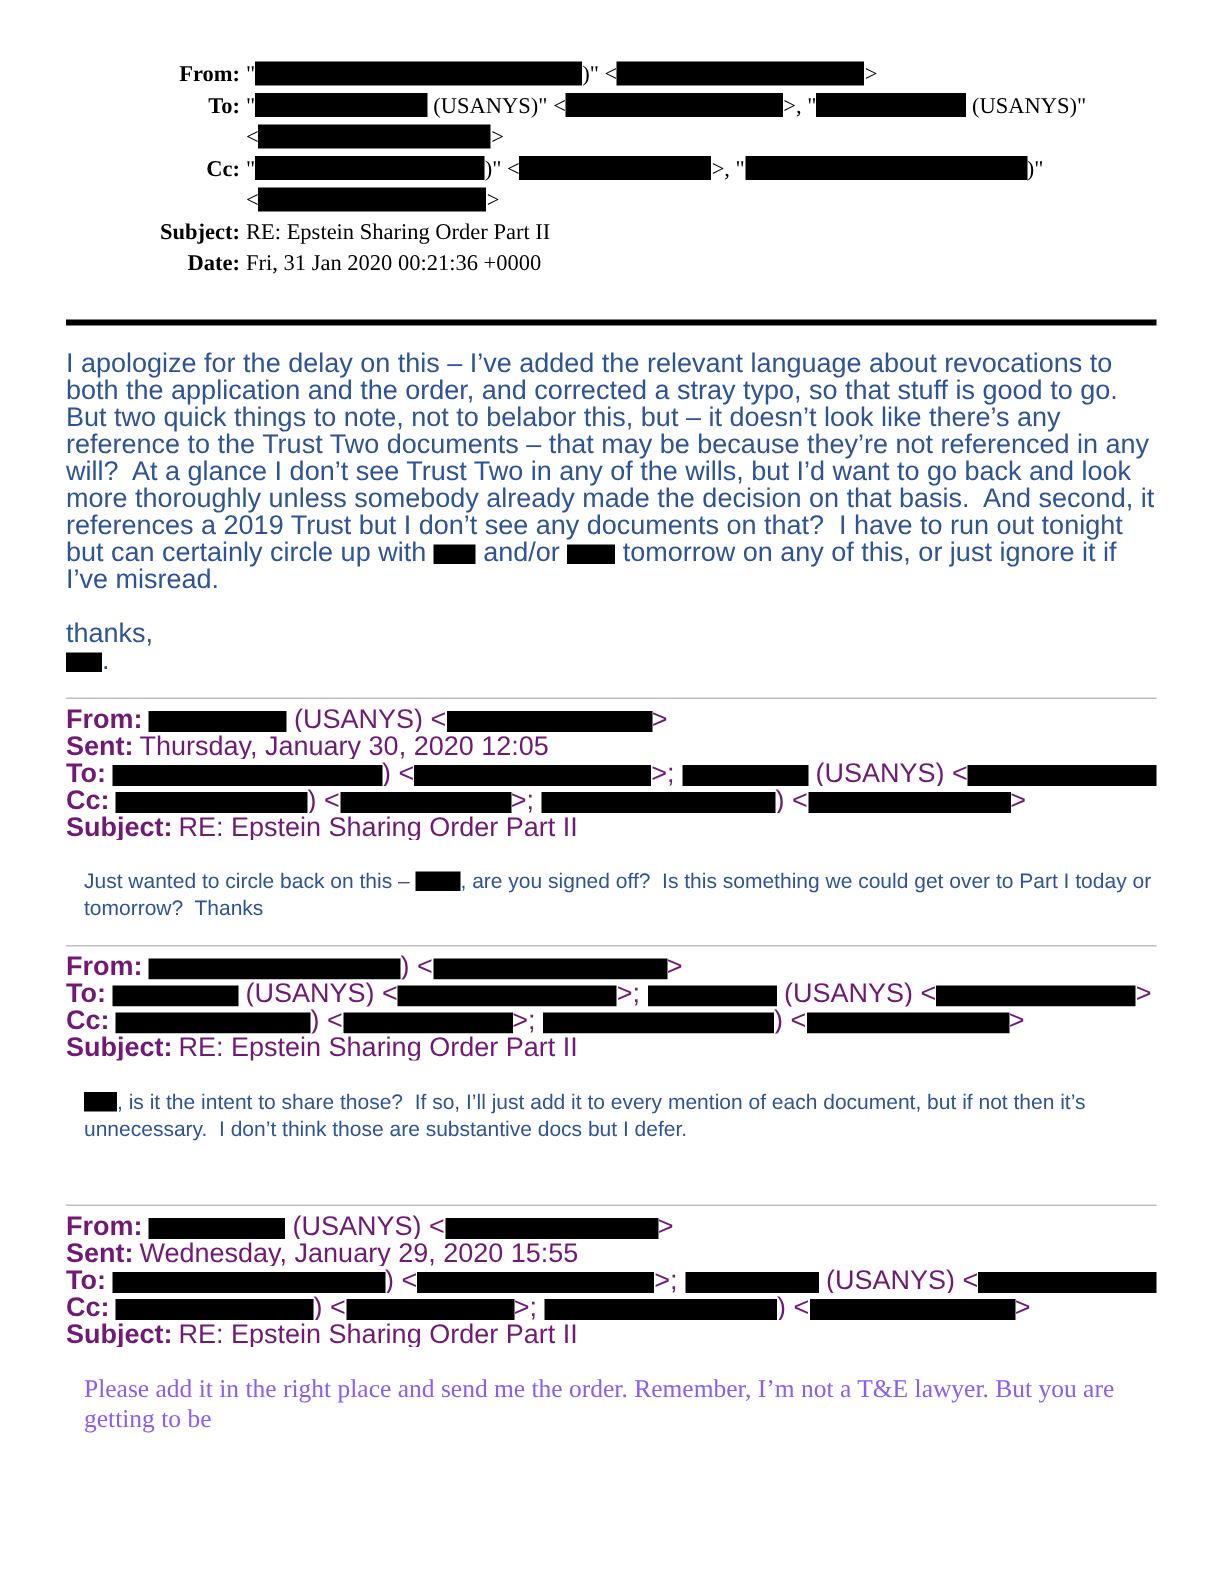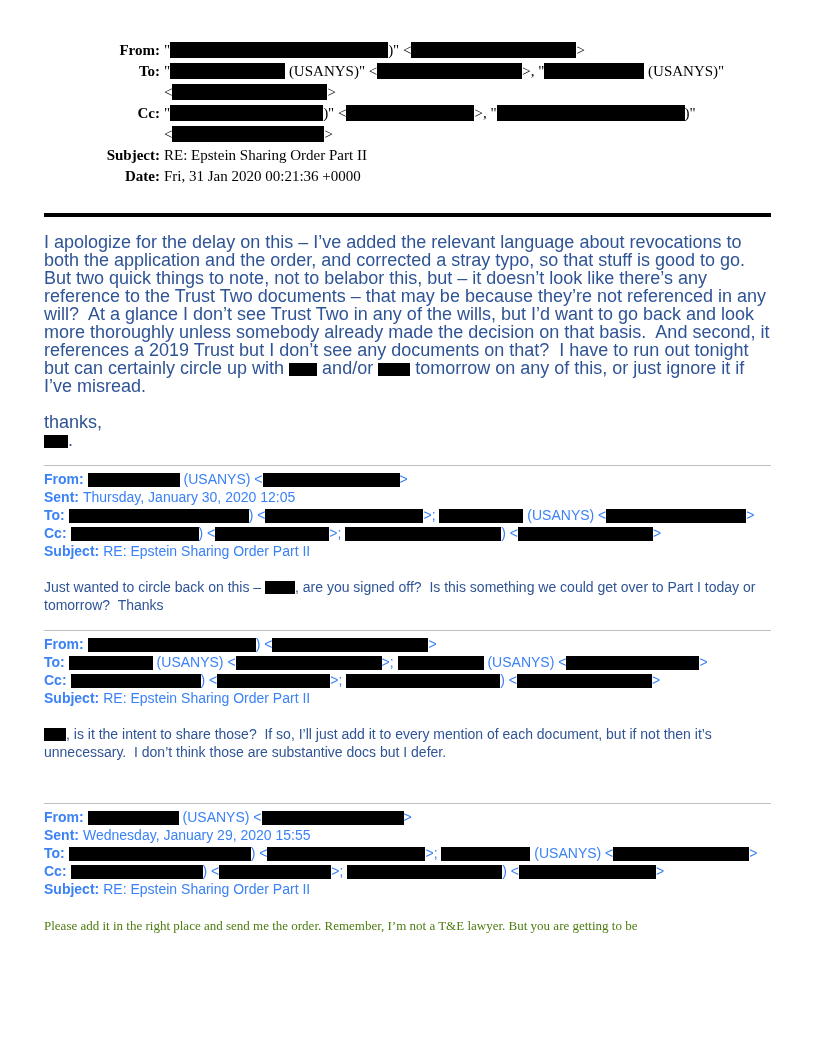--- a/index.html
+++ b/index.html
@@ -20,29 +20,29 @@
   .thick-rule{border:none;border-top:4px solid #000;margin:26px 0 0 0;height:0;}
 
   .top-body{margin-top:16px;}
   .para{margin:0 0 18px 0;font-family:"Liberation Sans","DejaVu Sans",sans-serif;
         font-size:18px;line-height:18px;color:#2F5496;white-space:pre-wrap;}
   .para:last-child{margin-bottom:16px;}
 
   
   .thin-rule{border:none;border-top:1px solid #BFBFBF;margin:16px 0 4px 0;height:0;}
   .quoted[data-gap="large"] .thin-rule{margin-top:42px;}
-  .q-row{font-family:"Liberation Sans","DejaVu Sans",sans-serif;font-size:14px;line-height:18px;
-         color:#3b82f6;white-space:nowrap;overflow:hidden;}
+  .q-row{font-family:"Liberation Sans","DejaVu Sans",sans-serif;font-size:18px;line-height:18px;
+         color:#701a75;white-space:nowrap;overflow:hidden;}
   .q-label{font-weight:bold;margin-right:4px;}
   .q-body{margin-top:18px;}
-  .q-para{margin:0 0 18px 0;font-family:"Liberation Sans","DejaVu Sans",sans-serif;
+  .q-para{margin:0 0 18px 12px;font-family:"Liberation Sans","DejaVu Sans",sans-serif;
           font-size:14px;line-height:18px;color:#2F5496;white-space:pre-wrap;}
   .q-para:last-child{margin-bottom:0;}
   .quoted[data-font="serif"] .q-para{font-family:"Liberation Serif","DejaVu Serif",serif;
-          font-size:13px;line-height:20px;color:#4d7c0f;}
+          font-size:17px;line-height:20px;color:#8b5cf6;}
 </style>
 </head>
 <body>
 
 <div class="page">
   <div class="content">
 
     <div class="top-header">
 
         <div class="hrow">

